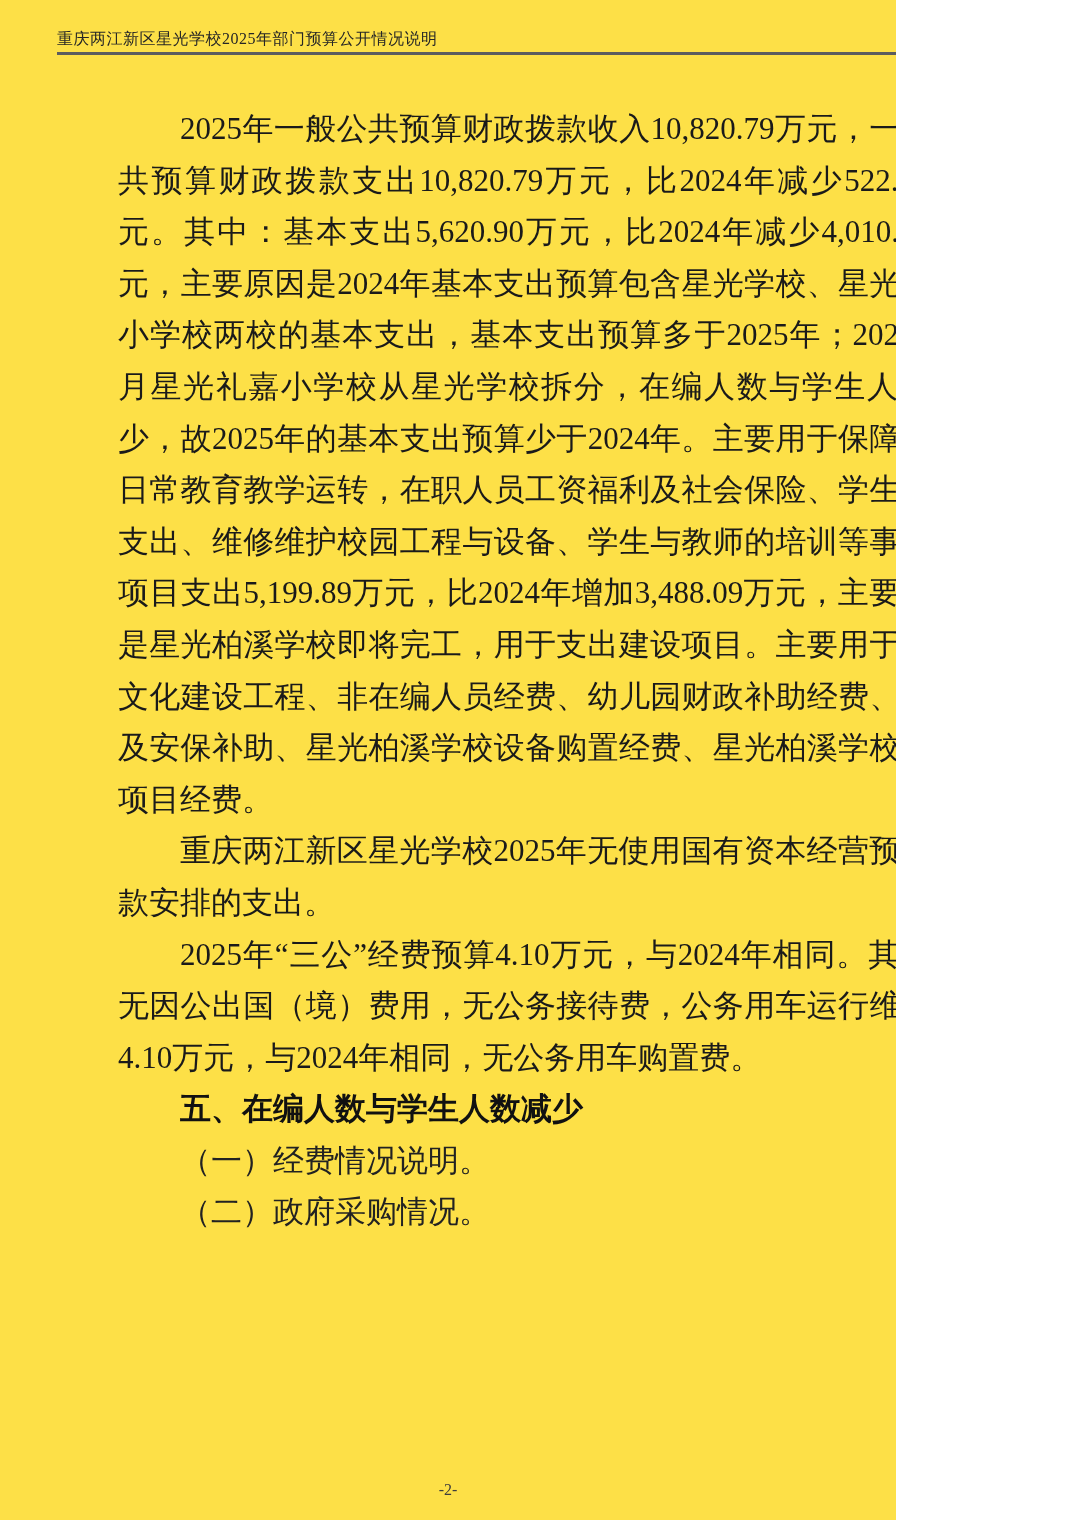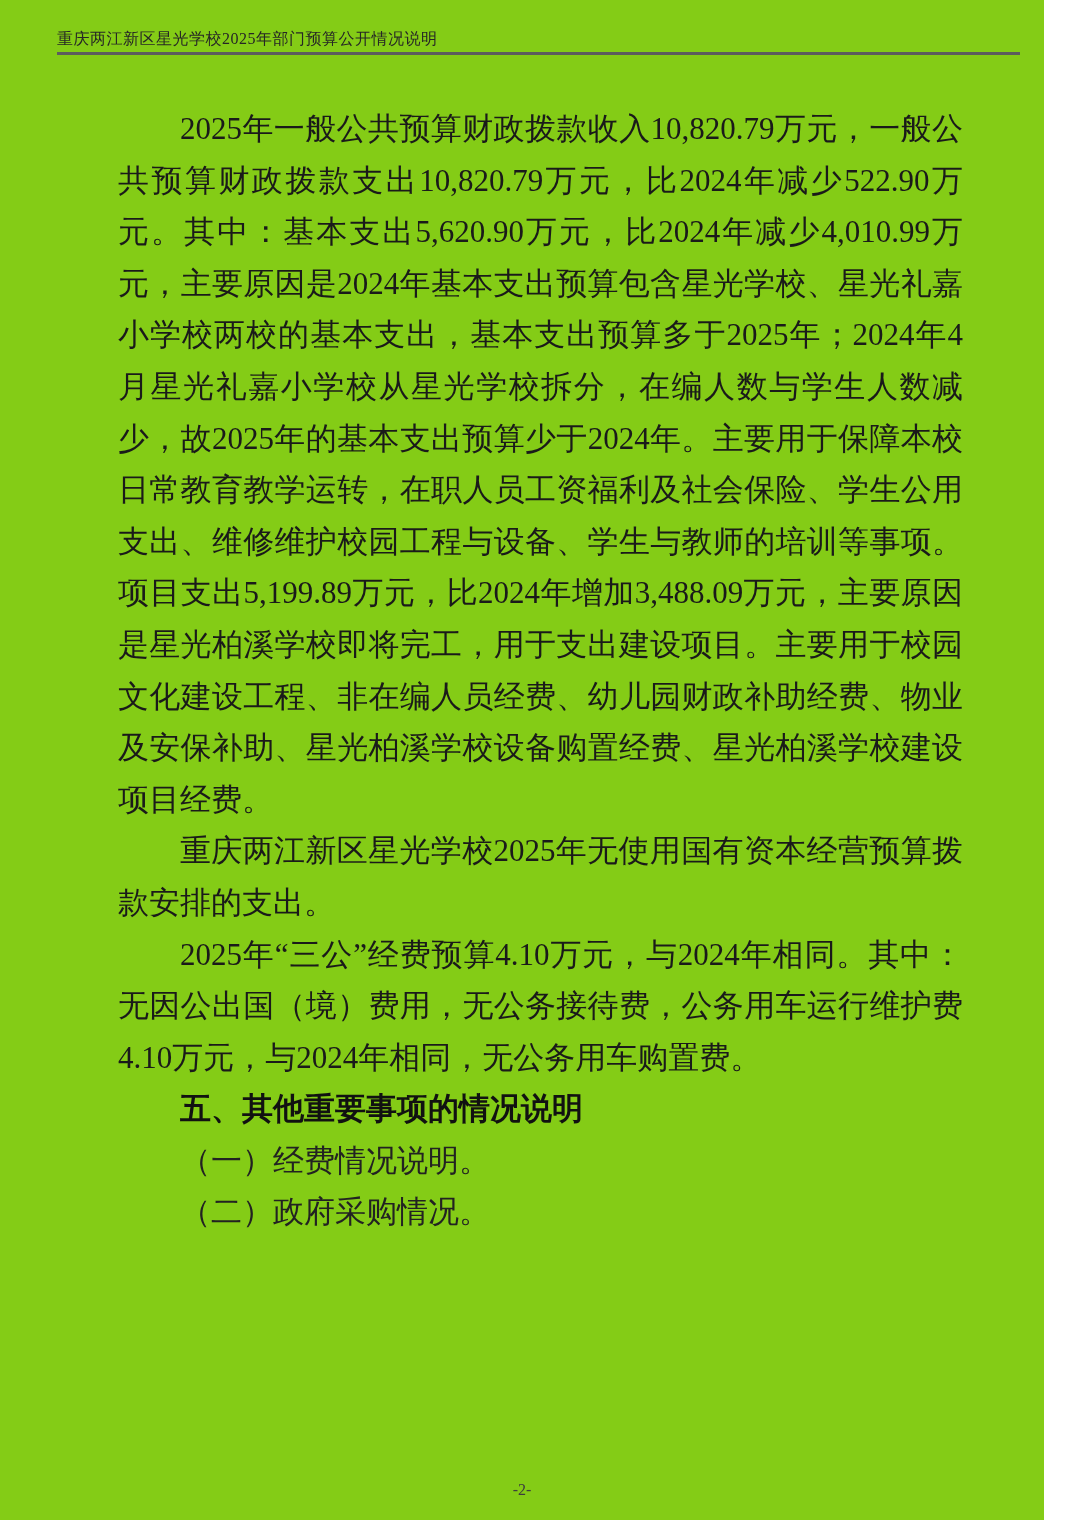--- a/index.html
+++ b/index.html
@@ -3,23 +3,23 @@
   <meta charset="utf-8">
   <style>
     * { box-sizing: border-box; }
     html, body {
       margin: 0;
       padding: 0;
       background: #ffffff;
     }
     .page {
       position: relative;
-      width: 1044px;
+      width: 896px;
       height: 1520px;
-      background: #84cc16;
+      background: #fde047;
       overflow: hidden;
       font-family: "Liberation Serif", "DejaVu Serif", serif;
       color: #1f1f1f;
     }
     
     .page-header {
       position: absolute;
       top: 30px;
       left: 57px;
       width: 963px;
@@ -88,21 +88,21 @@
 
   <div class="page-header">
     <span class="header-title">重庆两江新区星光学校2025年部门预算公开情况说明</span>
     <div class="header-rule"></div>
   </div>
 
   <div class="doc-body">
     <p class="para">2025年一般公共预算财政拨款收入10,820.79万元，一般公共预算财政拨款支出10,820.79万元，比2024年减少522.90万元。其中：基本支出5,620.90万元，比2024年减少4,010.99万元，主要原因是2024年基本支出预算包含星光学校、星光礼嘉小学校两校的基本支出，基本支出预算多于2025年；2024年4月星光礼嘉小学校从星光学校拆分，在编人数与学生人数减少，故2025年的基本支出预算少于2024年。主要用于保障本校日常教育教学运转，在职人员工资福利及社会保险、学生公用支出、维修维护校园工程与设备、学生与教师的培训等事项。项目支出5,199.89万元，比2024年增加3,488.09万元，主要原因是星光柏溪学校即将完工，用于支出建设项目。主要用于校园文化建设工程、非在编人员经费、幼儿园财政补助经费、物业及安保补助、星光柏溪学校设备购置经费、星光柏溪学校建设项目经费。</p>
     <p class="para">重庆两江新区星光学校2025年无使用国有资本经营预算拨款安排的支出。</p>
     <p class="para">2025年“三公”经费预算4.10万元，与2024年相同。其中：无因公出国（境）费用，无公务接待费，公务用车运行维护费4.10万元，与2024年相同，无公务用车购置费。</p>
-    <p class="heading">五、其他重要事项的情况说明</p>
+    <p class="heading">五、在编人数与学生人数减少</p>
     <p class="para kai">（一）经费情况说明。</p>
     <p class="para kai">（二）政府采购情况。</p>
   </div>
 
   <div class="page-footer">
     <span>-2-</span>
   </div>
 
 </div>
 

